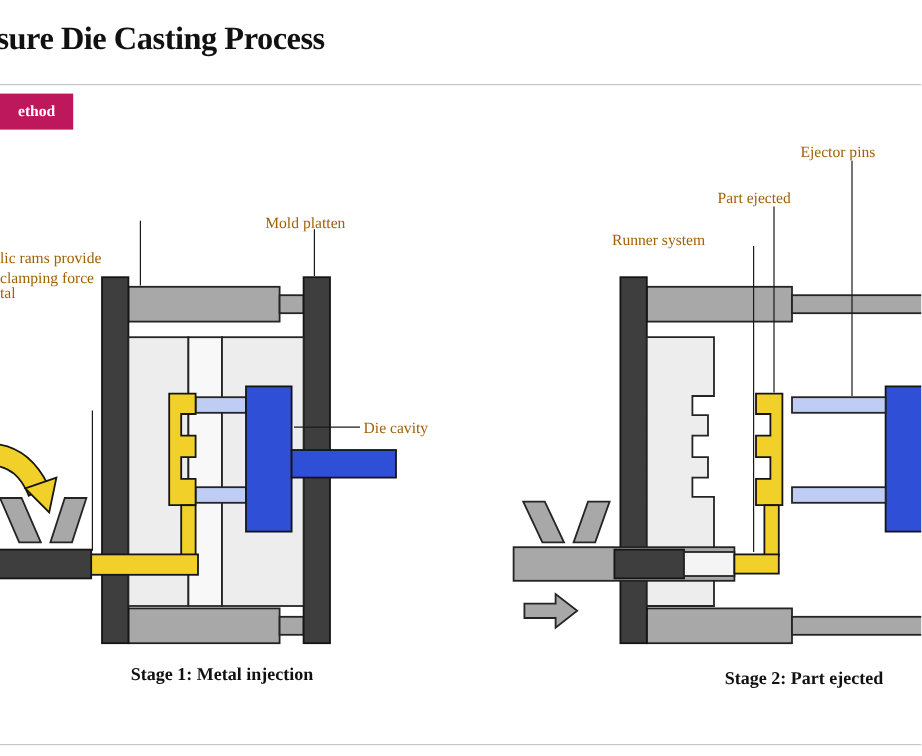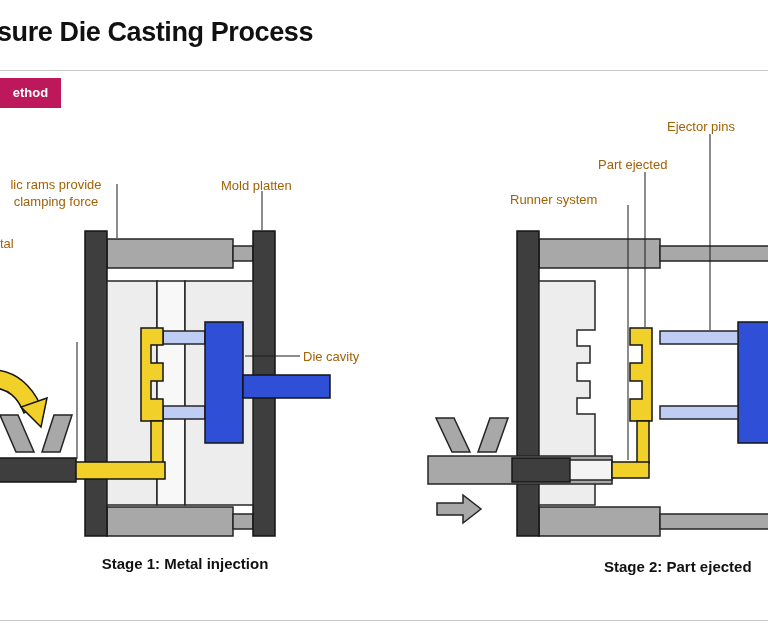--- a/index.html
+++ b/index.html
@@ -1,26 +1,26 @@
 <!DOCTYPE html>
 <html><head>
 <meta charset="utf-8">
 <style>
   html,body{margin:0;padding:0;background:#fff;}
   .canvas{position:relative;width:768px;height:630px;background:#ffffff;overflow:hidden;
-          font-family:Liberation Sans, sans-serif;color:#111;}
+          font-family:Liberation Serif, serif;color:#111;}
   .title{position:absolute;left:-3px;top:17px;font-size:27px;font-weight:700;letter-spacing:-0.4px;white-space:nowrap;}
   .rule{position:absolute;left:0;width:768px;border-top:1px solid #c7c7c7;height:0;}
   .rule-top{top:70px;}
   .rule-bottom{top:620px;}
   .badge{position:absolute;left:0;top:78px;width:61px;height:30px;background:#be185d;color:#fff;
          font-size:13px;font-weight:700;line-height:30px;text-align:center;}
   .lbl{position:absolute;font-size:13px;line-height:1.28;white-space:nowrap;color:#a16207;}
   .lbl .ln{display:block;}
-  .lbl.right{text-align:center;}
+  .lbl.right{text-align:left;margin-top:30px;}
   .caption{position:absolute;font-size:15px;font-weight:700;white-space:nowrap;}
   svg.diagram{position:absolute;left:0;top:0;}
   .c-dark{fill:#3e3e3e;stroke:#151515;stroke-width:1.5;}
   .c-gray{fill:#a8a8a8;stroke:#242424;stroke-width:1.5;}
   .c-mold{fill:#ededed;stroke:#242424;stroke-width:1.5;}
   .c-moldlight{fill:#f8f8f8;stroke:#242424;stroke-width:1.5;}
   .c-blue{fill:#2e4fd6;stroke:#151515;stroke-width:1.5;}
   .c-lblue{fill:#bfcdf4;stroke:#242424;stroke-width:1.5;}
   .c-yellow{fill:#f2d02a;stroke:#151515;stroke-width:1.5;}
   .c-white{fill:#f4f4f4;stroke:#242424;stroke-width:1.5;}

